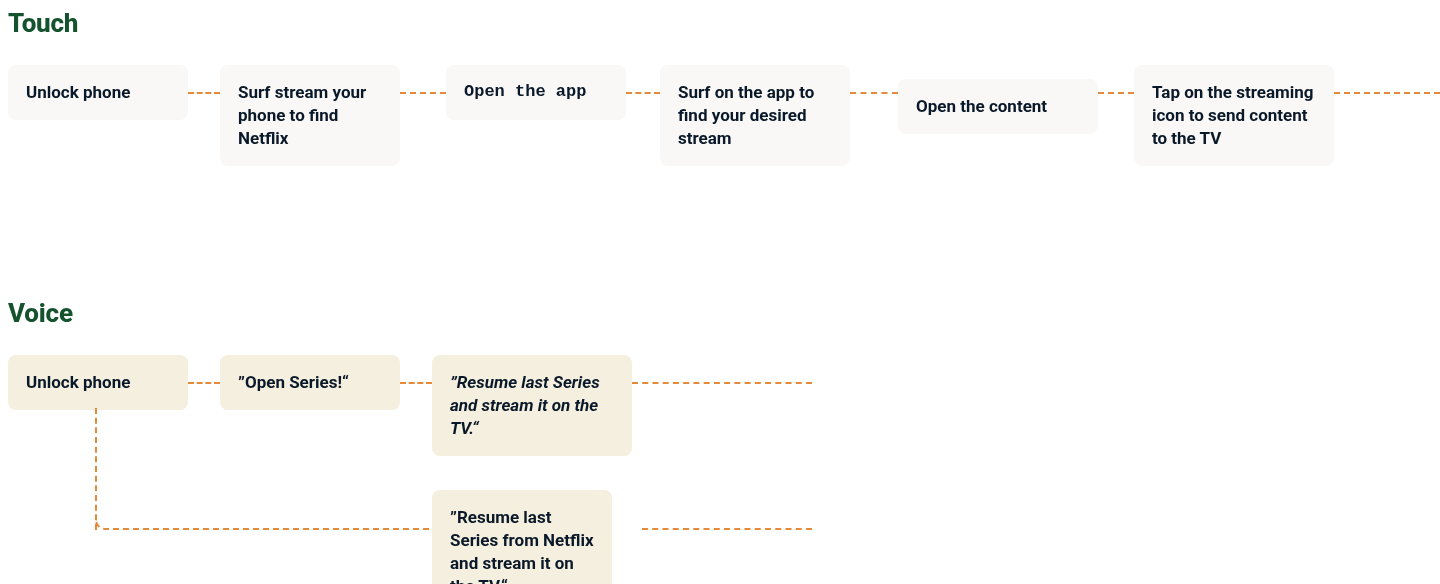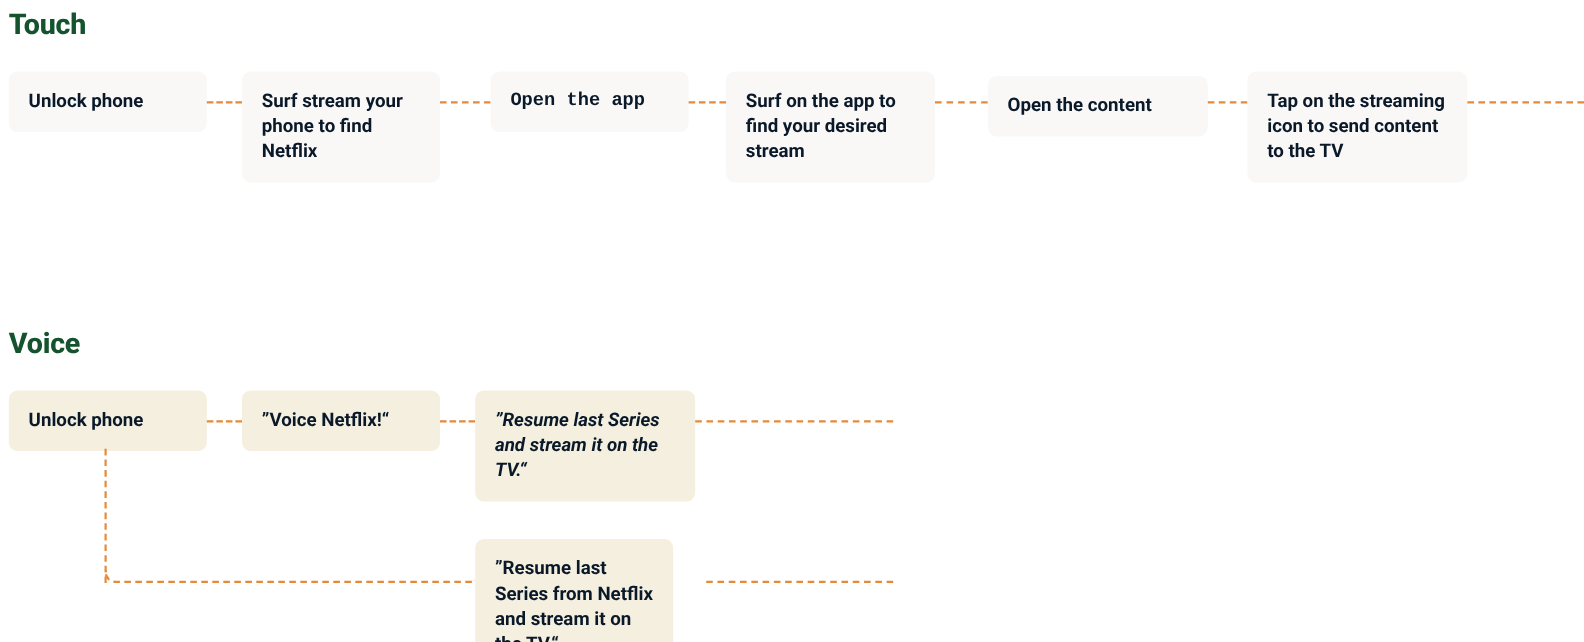--- a/index.html
+++ b/index.html
@@ -56,32 +56,32 @@
 
 <div class="card pale" style="left:220px; top:65px; width:180px;">Surf stream your phone to find Netflix</div>
 <div class="connector" style="left:400px; top:92px; width:46px;"></div>
 
 <div class="card pale" style="left:446px; top:65px; width:180px;font-family:Liberation Mono, monospace;">Open the app</div>
 <div class="connector" style="left:626px; top:92px; width:34px;"></div>
 
 <div class="card pale" style="left:660px; top:65px; width:190px;">Surf on the app to find your desired stream</div>
 <div class="connector" style="left:850px; top:92px; width:48px;"></div>
 
-<div class="card pale" style="left:898px; top:69px; width:200px;">Open the content</div>
+<div class="card pale" style="left:898px; top:79px; width:200px;">Open the content</div>
 <div class="connector" style="left:1098px; top:92px; width:36px;"></div>
 
 <div class="card pale" style="left:1134px; top:65px; width:200px;">Tap on the streaming icon to send content to the TV</div>
 <div class="connector" style="left:1334px; top:92px; width:106px;"></div>
 
 <div class="section-title" style="left:8px; top:298px;">Voice</div>
 
 <div class="card cream" style="left:8px; top:355px; width:180px;">Unlock phone</div>
 <div class="connector" style="left:188px; top:382px; width:32px;"></div>
 
-<div class="card cream" style="left:220px; top:355px; width:180px;">”Voice Netflix!“</div>
+<div class="card cream" style="left:220px; top:355px; width:180px;">”Open Series!“</div>
 <div class="connector" style="left:400px; top:382px; width:32px;"></div>
 
 <div class="card cream" style="left:432px; top:355px; width:200px;font-style:italic;">”Resume last Series and stream it on the TV.“</div>
 <div class="connector" style="left:632px; top:382px; width:180px;"></div>
 
 <div class="connector-path" style="left:95px; top:408px; width:10px; height:122px; border-bottom:none; border-radius:0;"></div>
 <div class="connector-path" style="left:95px; top:518px; width:337px; height:12px; border-left:2px dashed #e58a3a; border-bottom:2px dashed #e58a3a; border-top:none; border-right:none; border-radius:0 0 0 10px;"></div>
 
 <div class="card cream" style="left:432px; top:490px; width:180px;">”Resume last Series from Netflix and stream it on the TV.“</div>
 <div class="connector" style="left:642px; top:528px; width:170px;"></div>

